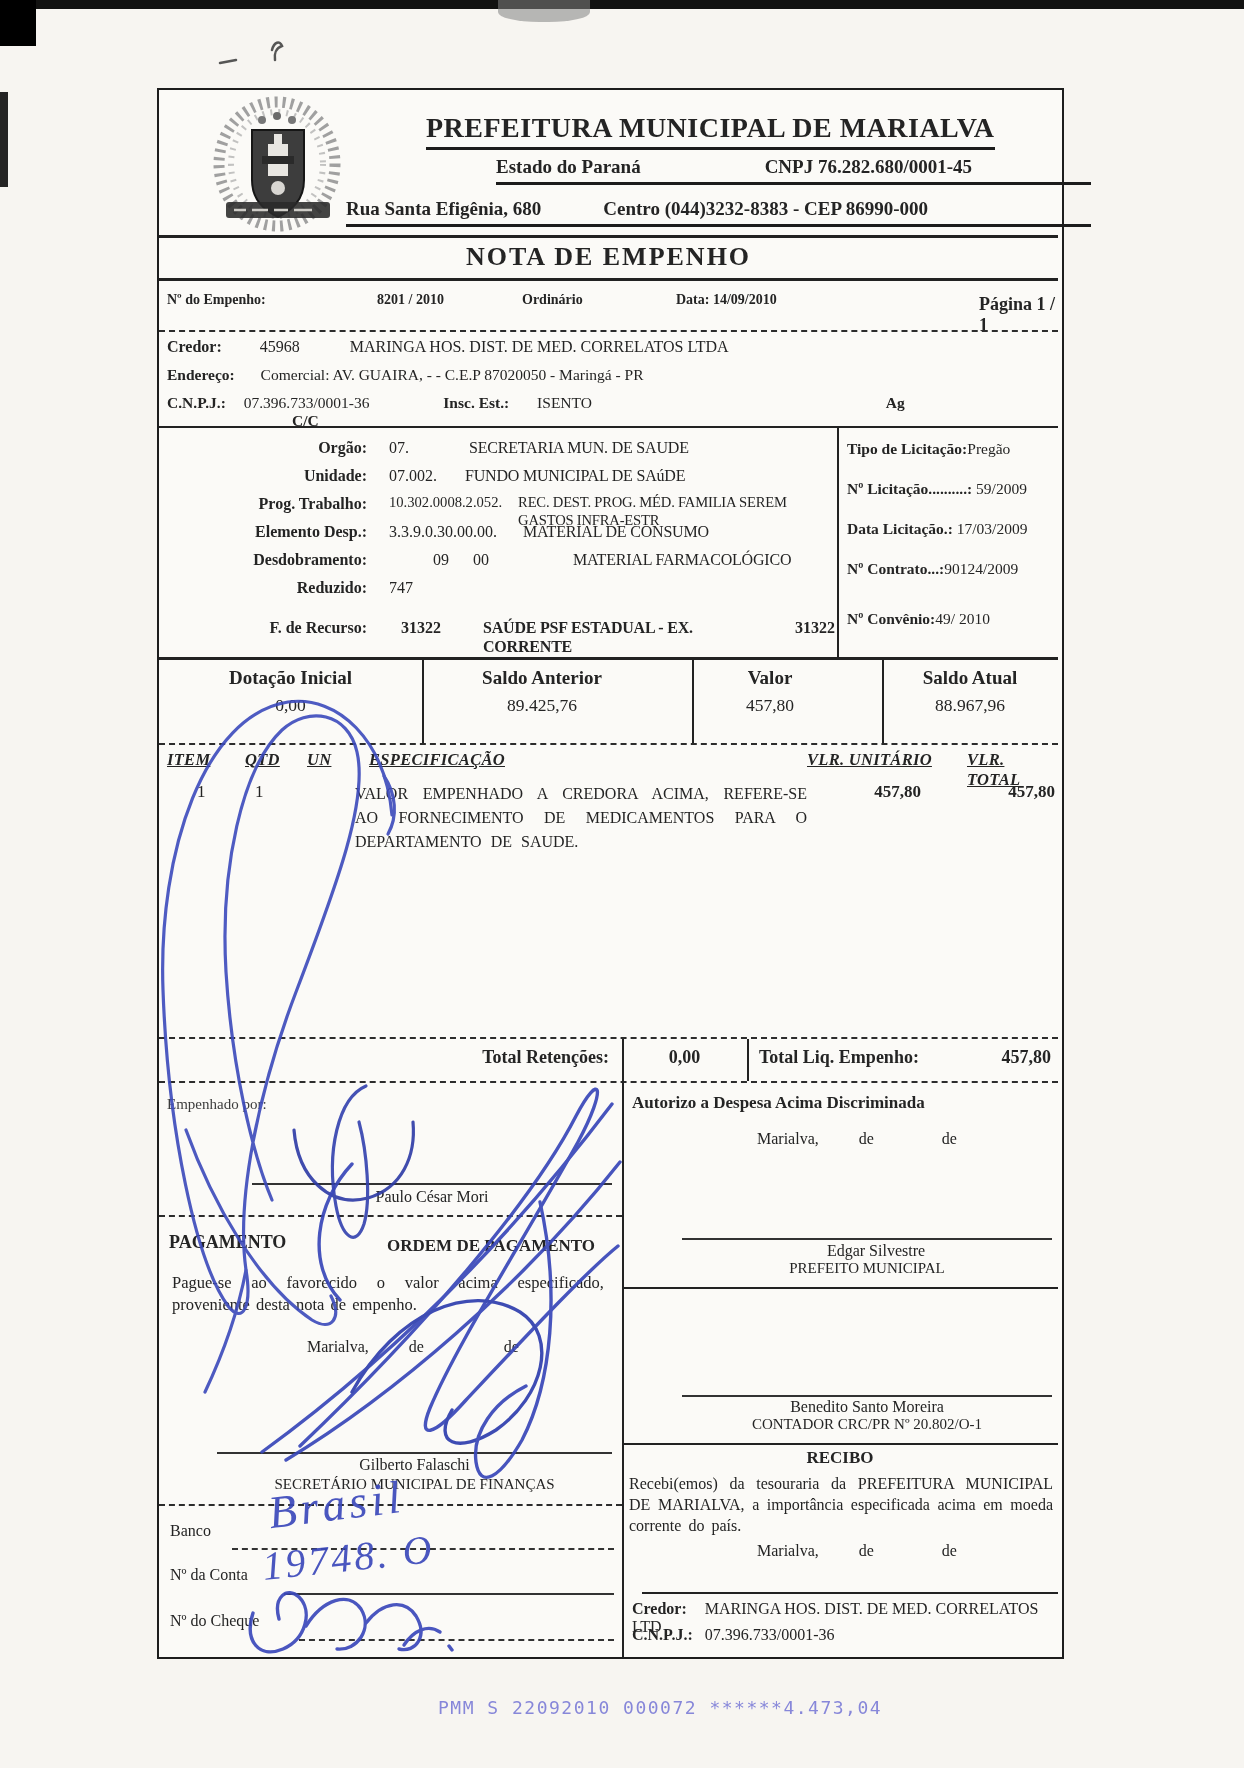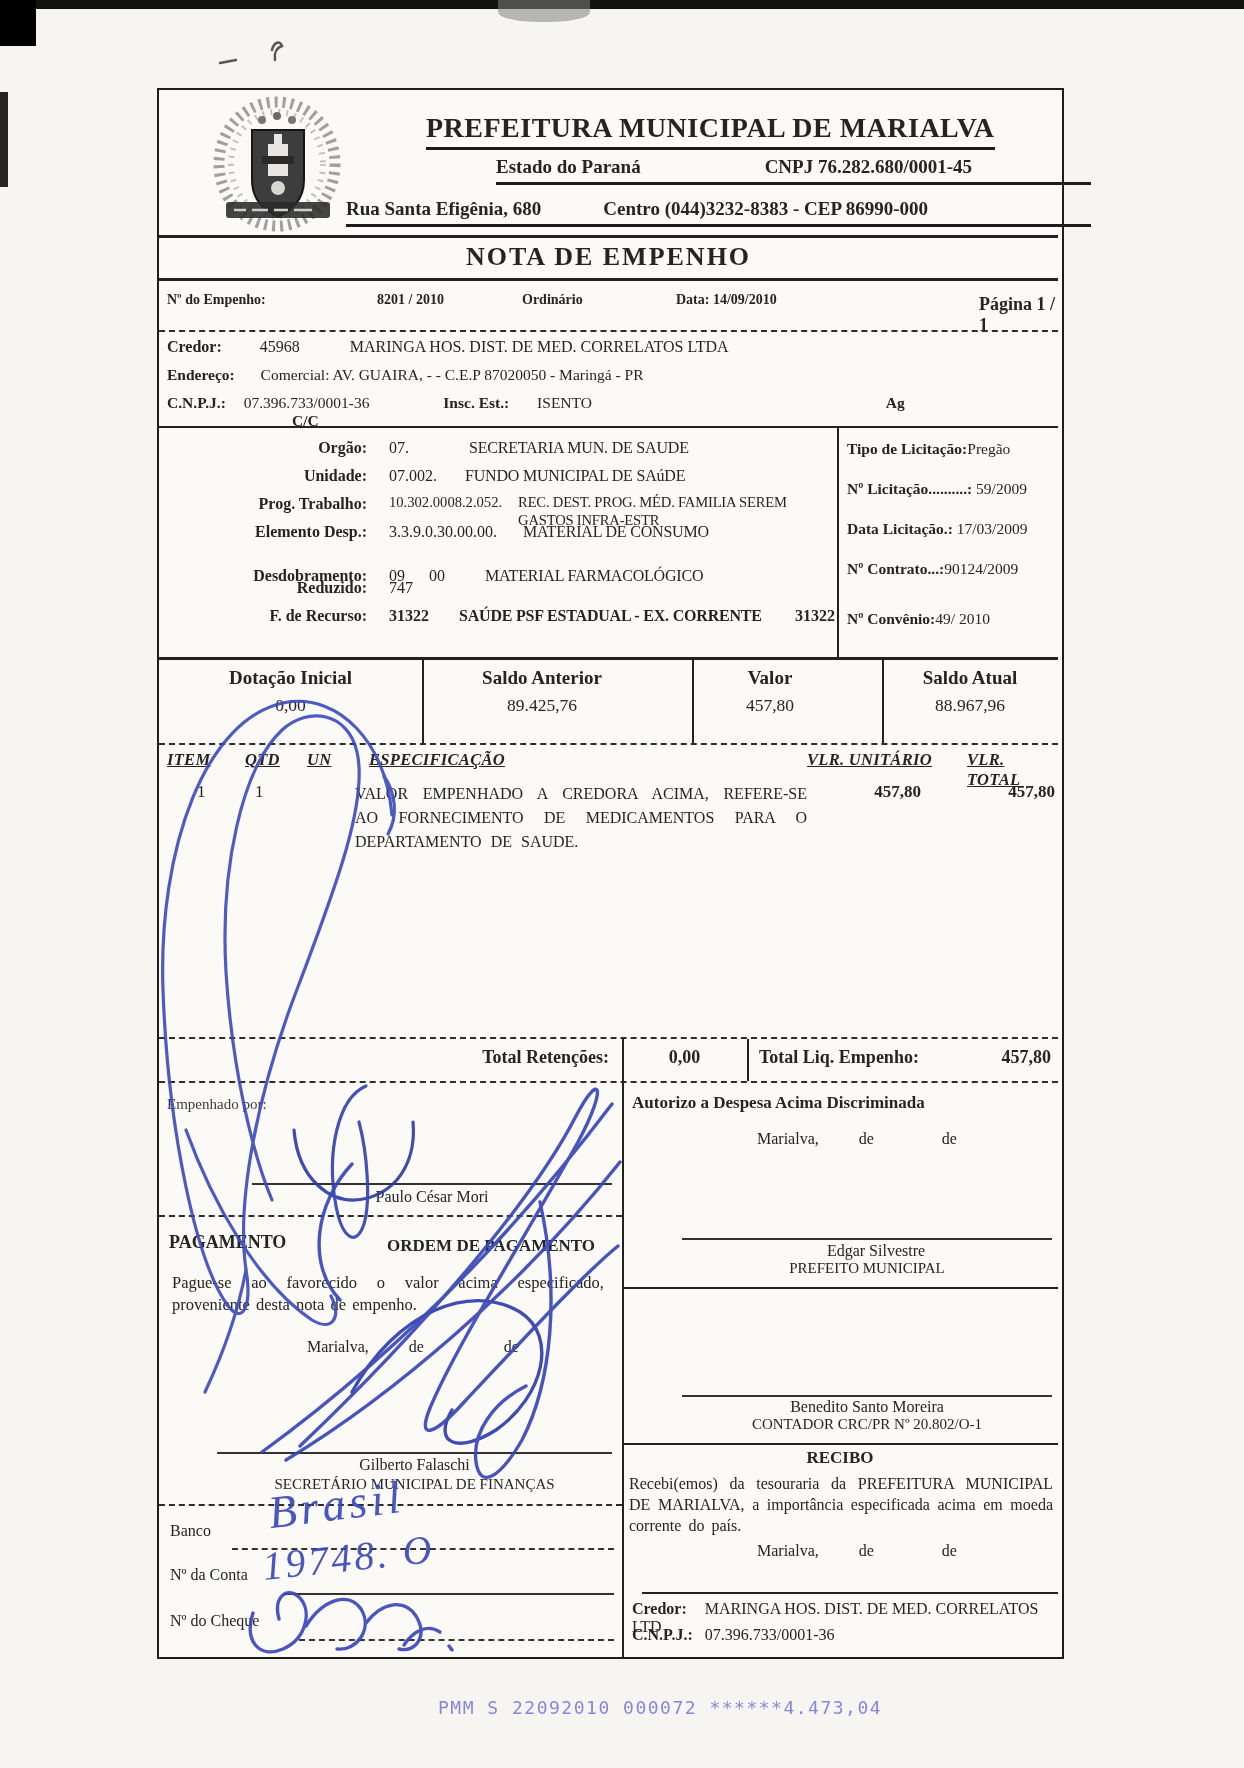--- a/index.html
+++ b/index.html
@@ -120,30 +120,30 @@
     <div class="orc-row" style="top:404px;font-size:14.6px;">
       <span class="orc-label" style="font-size:16px;">Prog. Trabalho:</span>
       <span class="orc-code">10.302.0008.2.052.</span>
       <span class="orc-desc">REC. DEST. PROG. MÉD. FAMILIA SEREM GASTOS INFRA-ESTR</span>
     </div>
     <div class="orc-row" style="top:432px;">
       <span class="orc-label">Elemento Desp.:</span>
       <span class="orc-code" style="padding-right:26px;">3.3.9.0.30.00.00.</span>
       <span class="orc-desc">MATERIAL DE CONSUMO</span>
     </div>
-    <div class="orc-row pre" style="top:476px;">
+    <div class="orc-row pre" style="top:460px;gap:44px;">
       <span class="orc-label">Desdobramento:</span>
       <span class="orc-code pre" style="padding-right:40px;">09      00</span>
       <span class="orc-desc">MATERIAL FARMACOLÓGICO</span>
     </div>
     <div class="orc-row" style="top:488px;">
       <span class="orc-label">Reduzido:</span>
       <span class="orc-code">747</span>
     </div>
-    <div class="orc-row b" style="top:516px;">
+    <div class="orc-row b" style="top:528px;gap:12px;">
       <span class="orc-label">F. de Recurso:</span>
       <span class="orc-code" style="padding-right:30px;">31322</span>
       <span class="orc-desc">SAÚDE PSF ESTADUAL - EX. CORRENTE</span>
       <span class="rt" style="flex:none;">31322</span>
     </div>
 
     <div class="lic-row" style="top:350px;">
       <span class="b">Tipo de Licitação:</span><span>Pregão</span>
     </div>
     <div class="lic-row" style="top:390px;">

